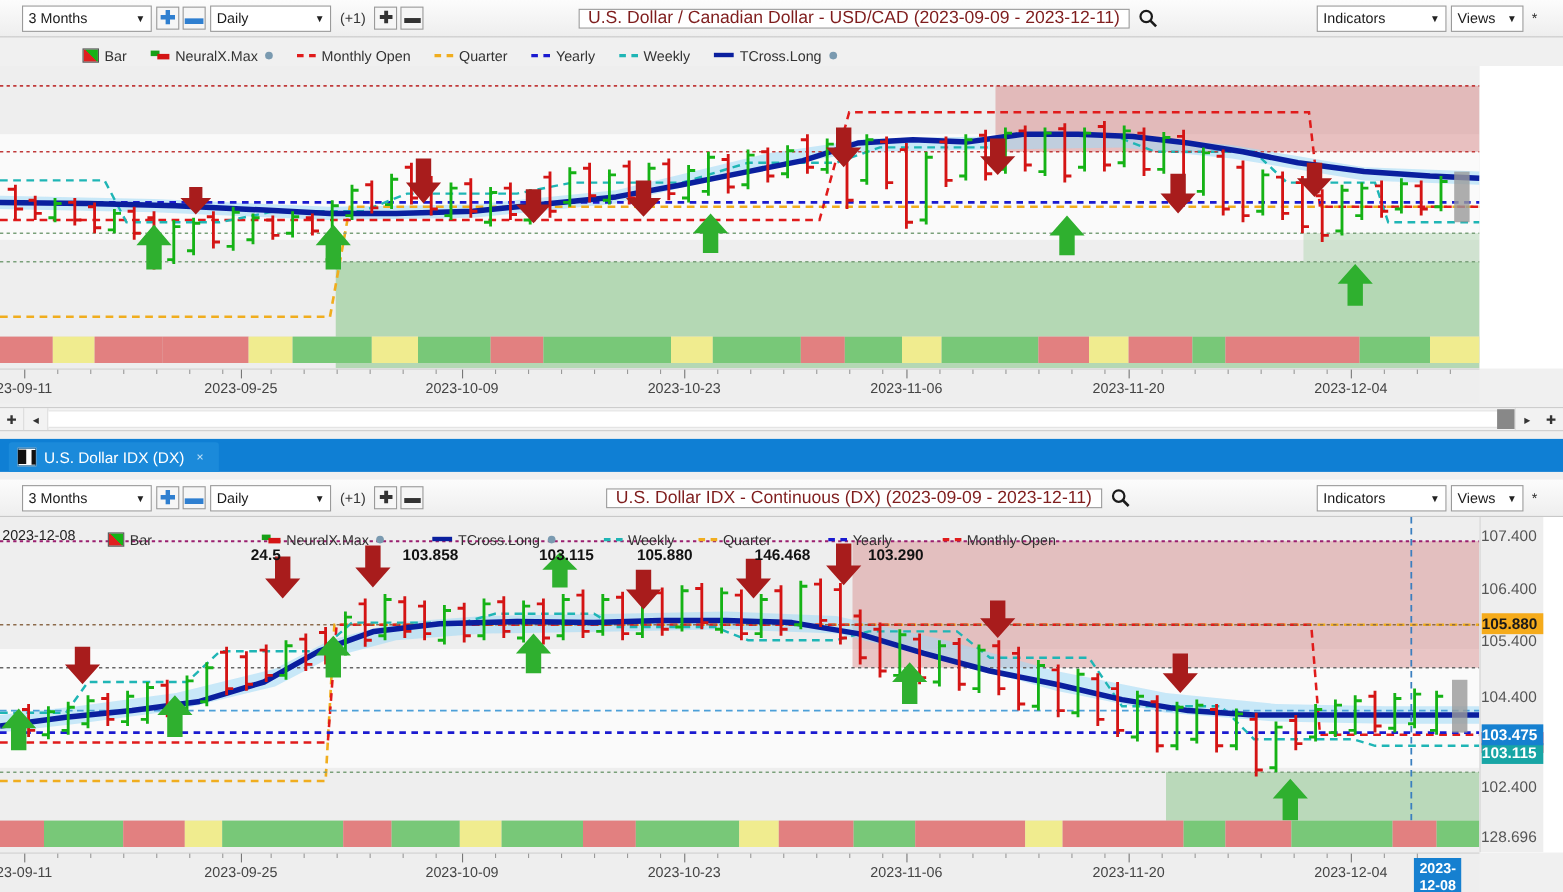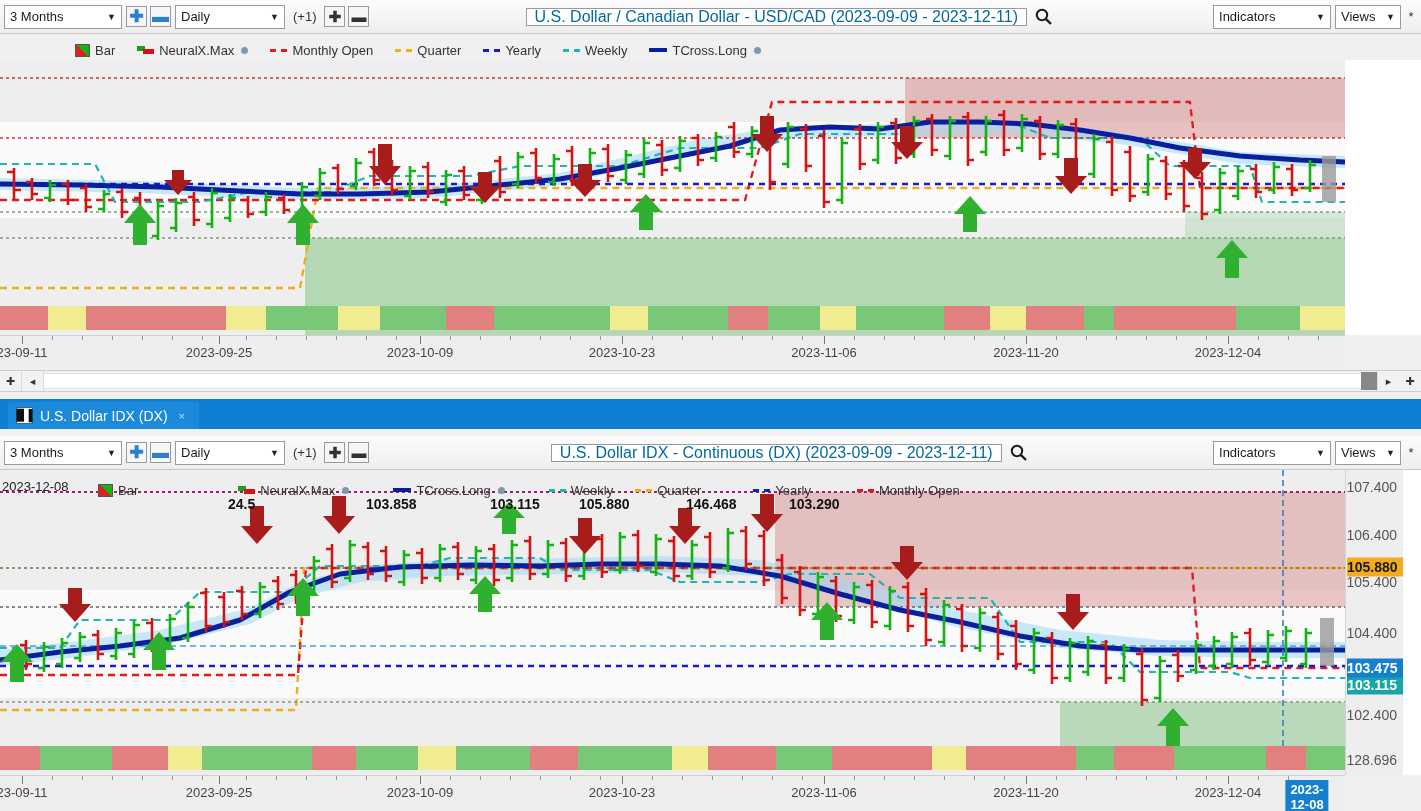--- a/index.html
+++ b/index.html
@@ -10,42 +10,42 @@
     font-family: "Liberation Sans", sans-serif;
     background: #ffffff;
   }
   .app { position: relative; width: 1421px; height: 811px; background:#f0f0f0; }
 
   
   .toolbar {
     position: absolute; left:0; width:1421px; height:34px;
     background: linear-gradient(#fcfcfc,#eeeeee);
     border-bottom: 1px solid #c8c8c8;
-    display:flex; align-items:center; gap:4px; padding:0 4px;
+    display:flex; align-items:center; gap:4px; padding:0 20px;
   }
   .sel {
     height:24px; border:1px solid #9a9a9a; background:#fff;
     display:flex; align-items:center; justify-content:space-between;
     padding:0 5px; font-size:13px; color:#1a1a1a; cursor:pointer;
   }
   .sel .cap { white-space:nowrap; }
   .sel .caret { font-size:9px; margin-left:10px; color:#222; }
   .sq {
     width:21px;height:21px;border:1px solid #9a9a9a;background:#f6f6f6;
     display:flex;align-items:center;justify-content:center;cursor:pointer;
     font-size:15px; line-height:1; font-weight:bold;
   }
   .sq.blue { color:#2f7fd0; font-size:17px; }
   .sq.dark { color:#333; }
   .plusminus { display:flex; gap:3px; }
   .pm-label { font-size:13px; color:#333; margin:0 4px; }
   .symbox {
     height:18px; border:1px solid #9a9a9a; background:#ffffff;
     display:flex; align-items:center; padding:0 8px;
-    font-size:16px; color:#0369a1; white-space:nowrap;
+    font-size:16px; color:#7f1d1d; white-space:nowrap;
   }
   .mag { width:26px; display:flex; align-items:center; justify-content:center; cursor:pointer; }
   .mag svg { display:block; }
   .spacer { flex:1 1 auto; }
   .ddwide { width:118px; }
   .ddviews { width:66px;text-align:right; }
   .starbtn { width:12px; text-align:center; font-size:13px; color:#333; cursor:pointer; }
 
   
   .legend {

